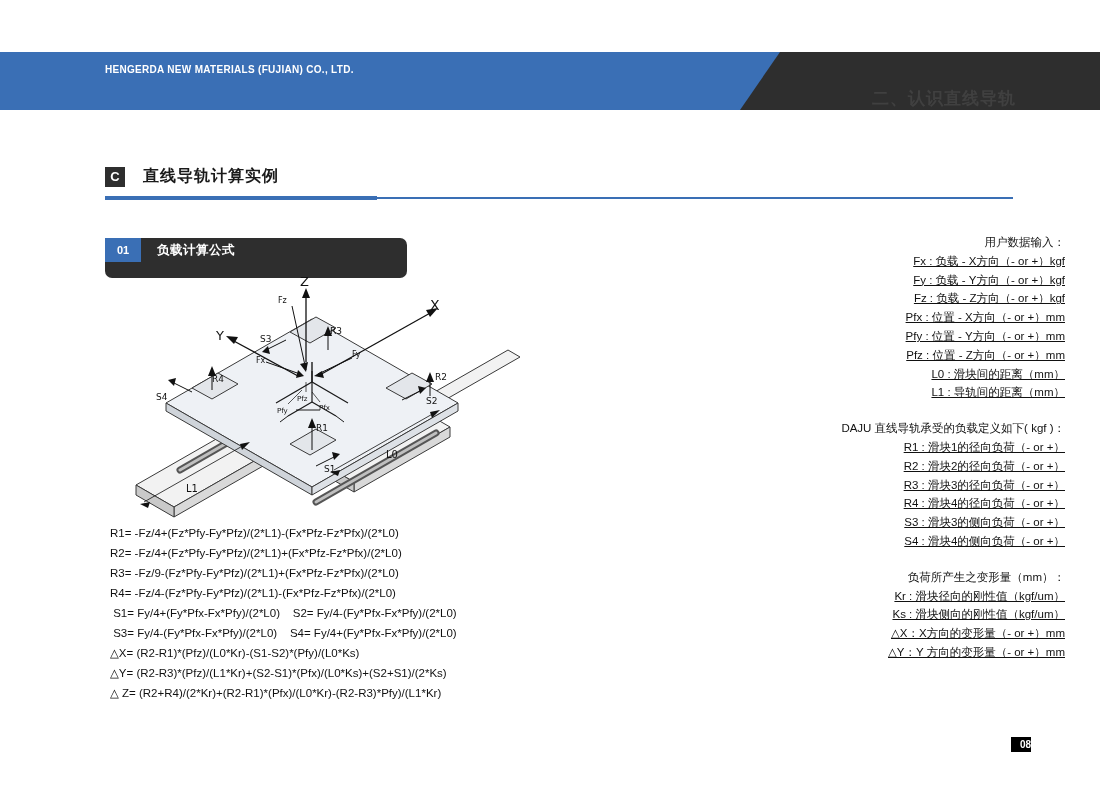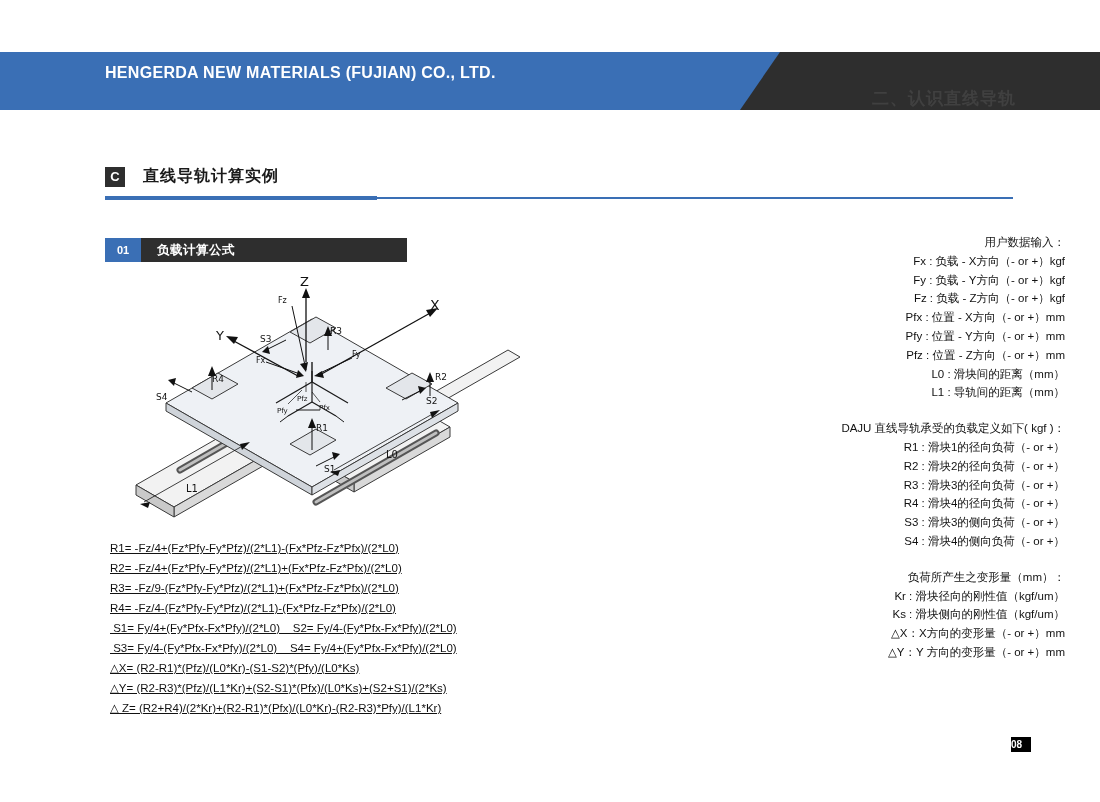--- a/index.html
+++ b/index.html
@@ -26,21 +26,21 @@
     position: absolute;
     left: 0; top: 0;
     width: 780px; height: 58px;
     background: #3a6fb5;
     clip-path: polygon(0 0, 100% 0, calc(100% - 40px) 100%, 0 100%);
   }
   .header-company {
     position: absolute;
     left: 105px; top: 64px;
     color: #ffffff;
-    font-size: 16px;
+    font-size: 10px;
     font-weight: bold;
     letter-spacing: 0.3px;
   }
   .header-title {
     position: absolute;
     right: 84px; top: 87px;
     color: #404040;
     font-size: 17px;
     font-weight: bold;
     letter-spacing: 1px;
@@ -76,22 +76,23 @@
     position: absolute;
     left: 377px; top: 197px;
     width: 636px; height: 1.5px;
     background: #3a6fb5;
   }
 
   
   .subbar {
     position: absolute;
     left: 105px; top: 238px;
-    width: 302px; height: 24px;
+    width: 302px; height: 40px;
     background: #2e2e2e;
+    border-radius: 7px;
   }
   .subbar-num {
     position: absolute;
     left: 0; top: 0;
     width: 36px; height: 24px;
     background: #3a6fb5;
     color: #fff;
     font-size: 11px;
     font-weight: bold;
     text-align: center;
@@ -113,52 +114,51 @@
   .diagram {
     position: absolute;
     left: 120px; top: 270px;
     width: 400px; height: 260px;
   }
   .diagram svg { display: block; }
 
   
   .formulas {
     position: absolute;
-    left: 110px; top: 538px;
+    left: 110px; top: 523px;
     width: 470px;
     font-size: 11.5px;
     color: #111;
     line-height: 20px;
-    text-decoration: underline;
   }
   .formulas .frow { white-space: pre; }
 
   
   .rightcol {
     position: absolute;
     left: 665px; top: 233px;
     width: 400px;
     font-size: 11.5px;
     color: #111;
     text-align: right;
   }
   .rightcol .grp { margin-bottom: 17px; }
-  .rightcol .line { line-height: 18.8px; white-space: pre; }
+  .rightcol .line { line-height: 18.8px; white-space: pre; text-decoration: underline; }
   .rightcol .head { line-height: 18.8px; }
 
   
   .pagenum {
     position: absolute;
     left: 1011px; top: 737px;
     width: 20px; height: 15px;
     background: #000000;
     color: #fff;
     font-size: 10px;
     font-weight: bold;
-    text-align: left;
+    text-align: right;
     line-height: 15px;
   }
 </style>
 </head>
 <body>
 
 <div class="header">
   <div class="header-blue"></div>
 </div>
 <div class="header-company">HENGERDA NEW MATERIALS (FUJIAN) CO., LTD.</div>

